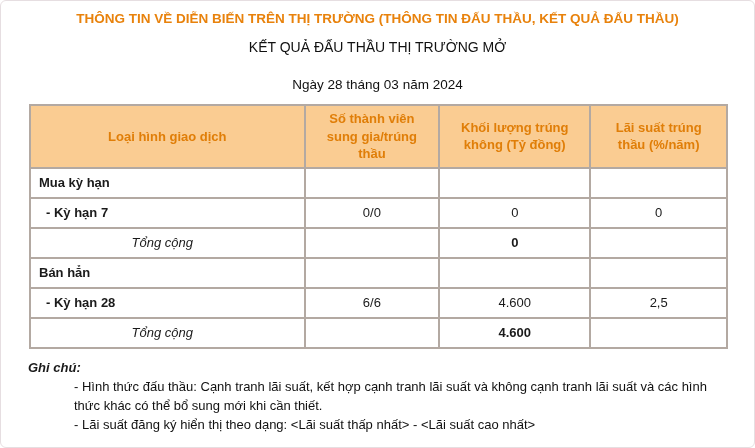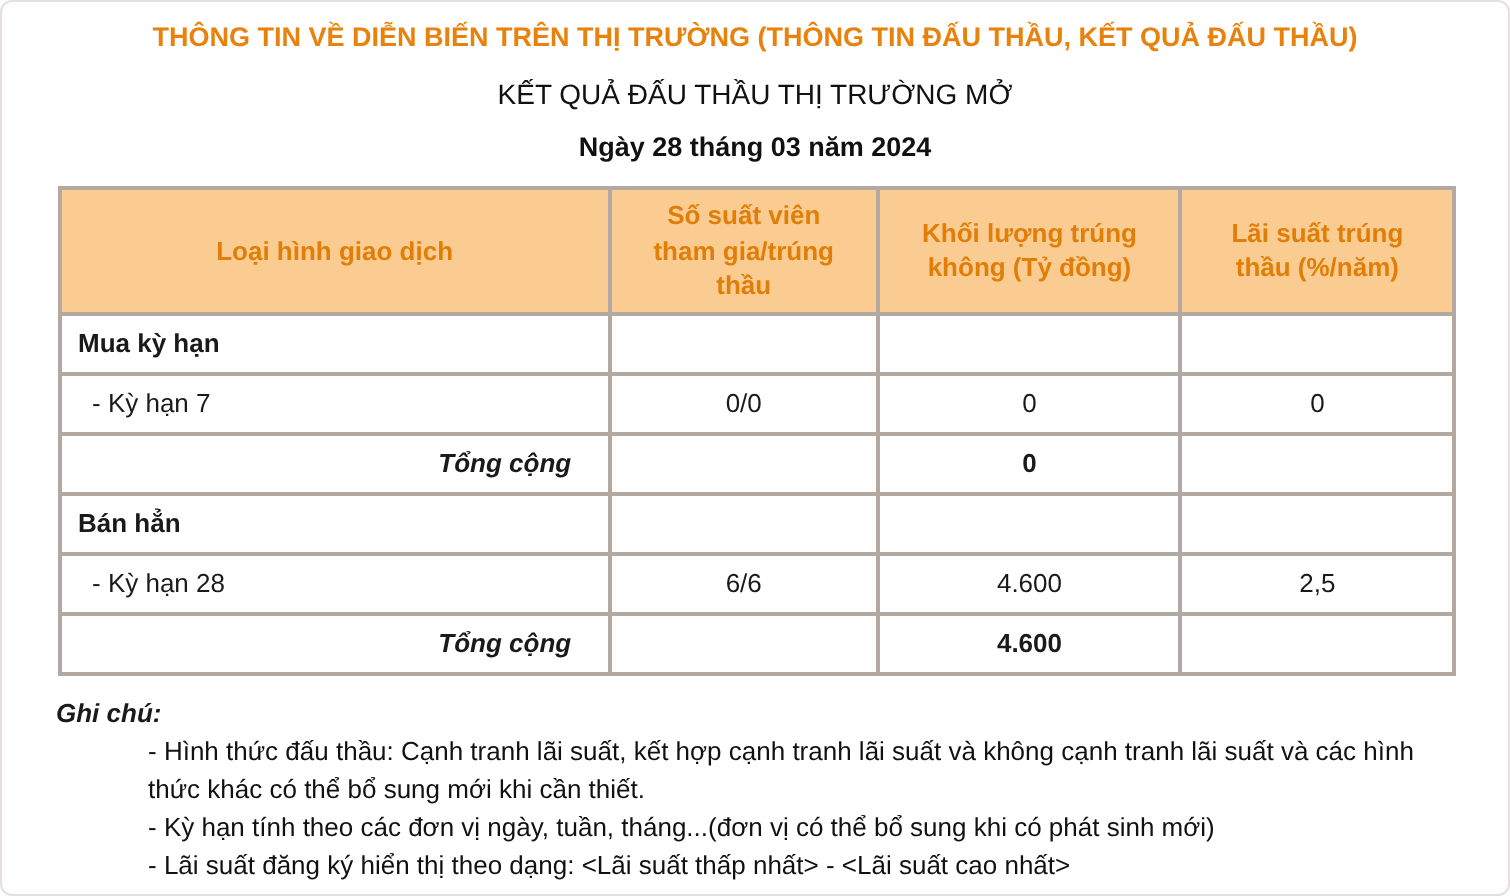--- a/index.html
+++ b/index.html
@@ -27,25 +27,25 @@
   .titles { padding-top: 10px; text-align: center; }
   .page-title {
     color: var(--accent-orange);
     font-weight: bold;
     font-size: 13.5px;
     margin-bottom: 13px;
   }
   .page-subtitle {
     font-size: 14px;
     color: #111;
-    margin-bottom: 11px;
+    margin-bottom: 22px;
   }
   .page-date {
     font-size: 13.5px;
-    font-weight: bold;
+    font-weight: normal;
     color: #111;
     margin-bottom: 12px;
   }
   table.results {
     border-collapse: collapse;
     width: 699px;
     margin: 0 28px;
     table-layout: fixed;
   }
   th, td {
@@ -64,22 +64,22 @@
   }
   td {
     height: 30px;
     vertical-align: middle;
     padding: 2px 18px;
     background: #fff;
   }
   .c-label { text-align: left; padding-left: 8px; }
   .c-num   { text-align: center; border-radius: 11px; }
   .row-group  .c-label { font-weight: bold; }
-  .row-detail .c-label { padding-left: 15px; }
-  .row-total  .c-label { font-weight: bold; font-style: italic; text-align: right; }
+  .row-detail .c-label { padding-left: 15px; font-weight: bold; }
+  .row-total  .c-label { font-weight: normal; font-style: italic; text-align: center; }
   .row-total  .c-volume { font-weight: bold; }
   .notes {
     margin: 10px 28px 0 27px;
     font-size: 13px;
     line-height: 1.44;
   }
   .notes-heading {
     font-weight: bold;
     font-style: italic;
     margin-bottom: 1px;
@@ -100,21 +100,21 @@
   <table class="results">
     <colgroup>
       <col style="width: 39.4%">
       <col style="width: 19.3%">
       <col style="width: 21.7%">
       <col style="width: 19.6%">
     </colgroup>
     <thead>
       <tr>
         <th>Loại hình giao dịch</th>
-        <th>Số suất viên tham gia/trúng thầu</th>
+        <th>Số thành viên sung gia/trúng thầu</th>
         <th>Khối lượng trúng không (Tỷ đồng)</th>
         <th>Lãi suất trúng thầu (%/năm)</th>
       </tr>
     </thead>
     <tbody>
         <tr class="row-group">
       <td class="c-label">Mua kỳ hạn</td>
       <td class="c-num"></td>
       <td class="c-num c-volume"></td>
       <td class="c-num"></td>
@@ -148,17 +148,16 @@
       <td class="c-num"></td>
       <td class="c-num c-volume">4.600</td>
       <td class="c-num"></td>
     </tr>
       </tbody>
   </table>
 
   <div class="notes">
     <div class="notes-heading">Ghi chú:</div>
     <div class="note-line">- Hình thức đấu thầu: Cạnh tranh lãi suất, kết hợp cạnh tranh lãi suất và không cạnh tranh lãi suất và các hình thức khác có thể bổ sung mới khi cần thiết.</div>
-    <div class="note-line">- Kỳ hạn tính theo các đơn vị ngày, tuần, tháng...(đơn vị có thể bổ sung khi có phát sinh mới)</div>
     <div class="note-line">- Lãi suất đăng ký hiển thị theo dạng: &lt;Lãi suất thấp nhất&gt; - &lt;Lãi suất cao nhất&gt;</div>
   </div>
 
 </div>
 
 </body></html>

